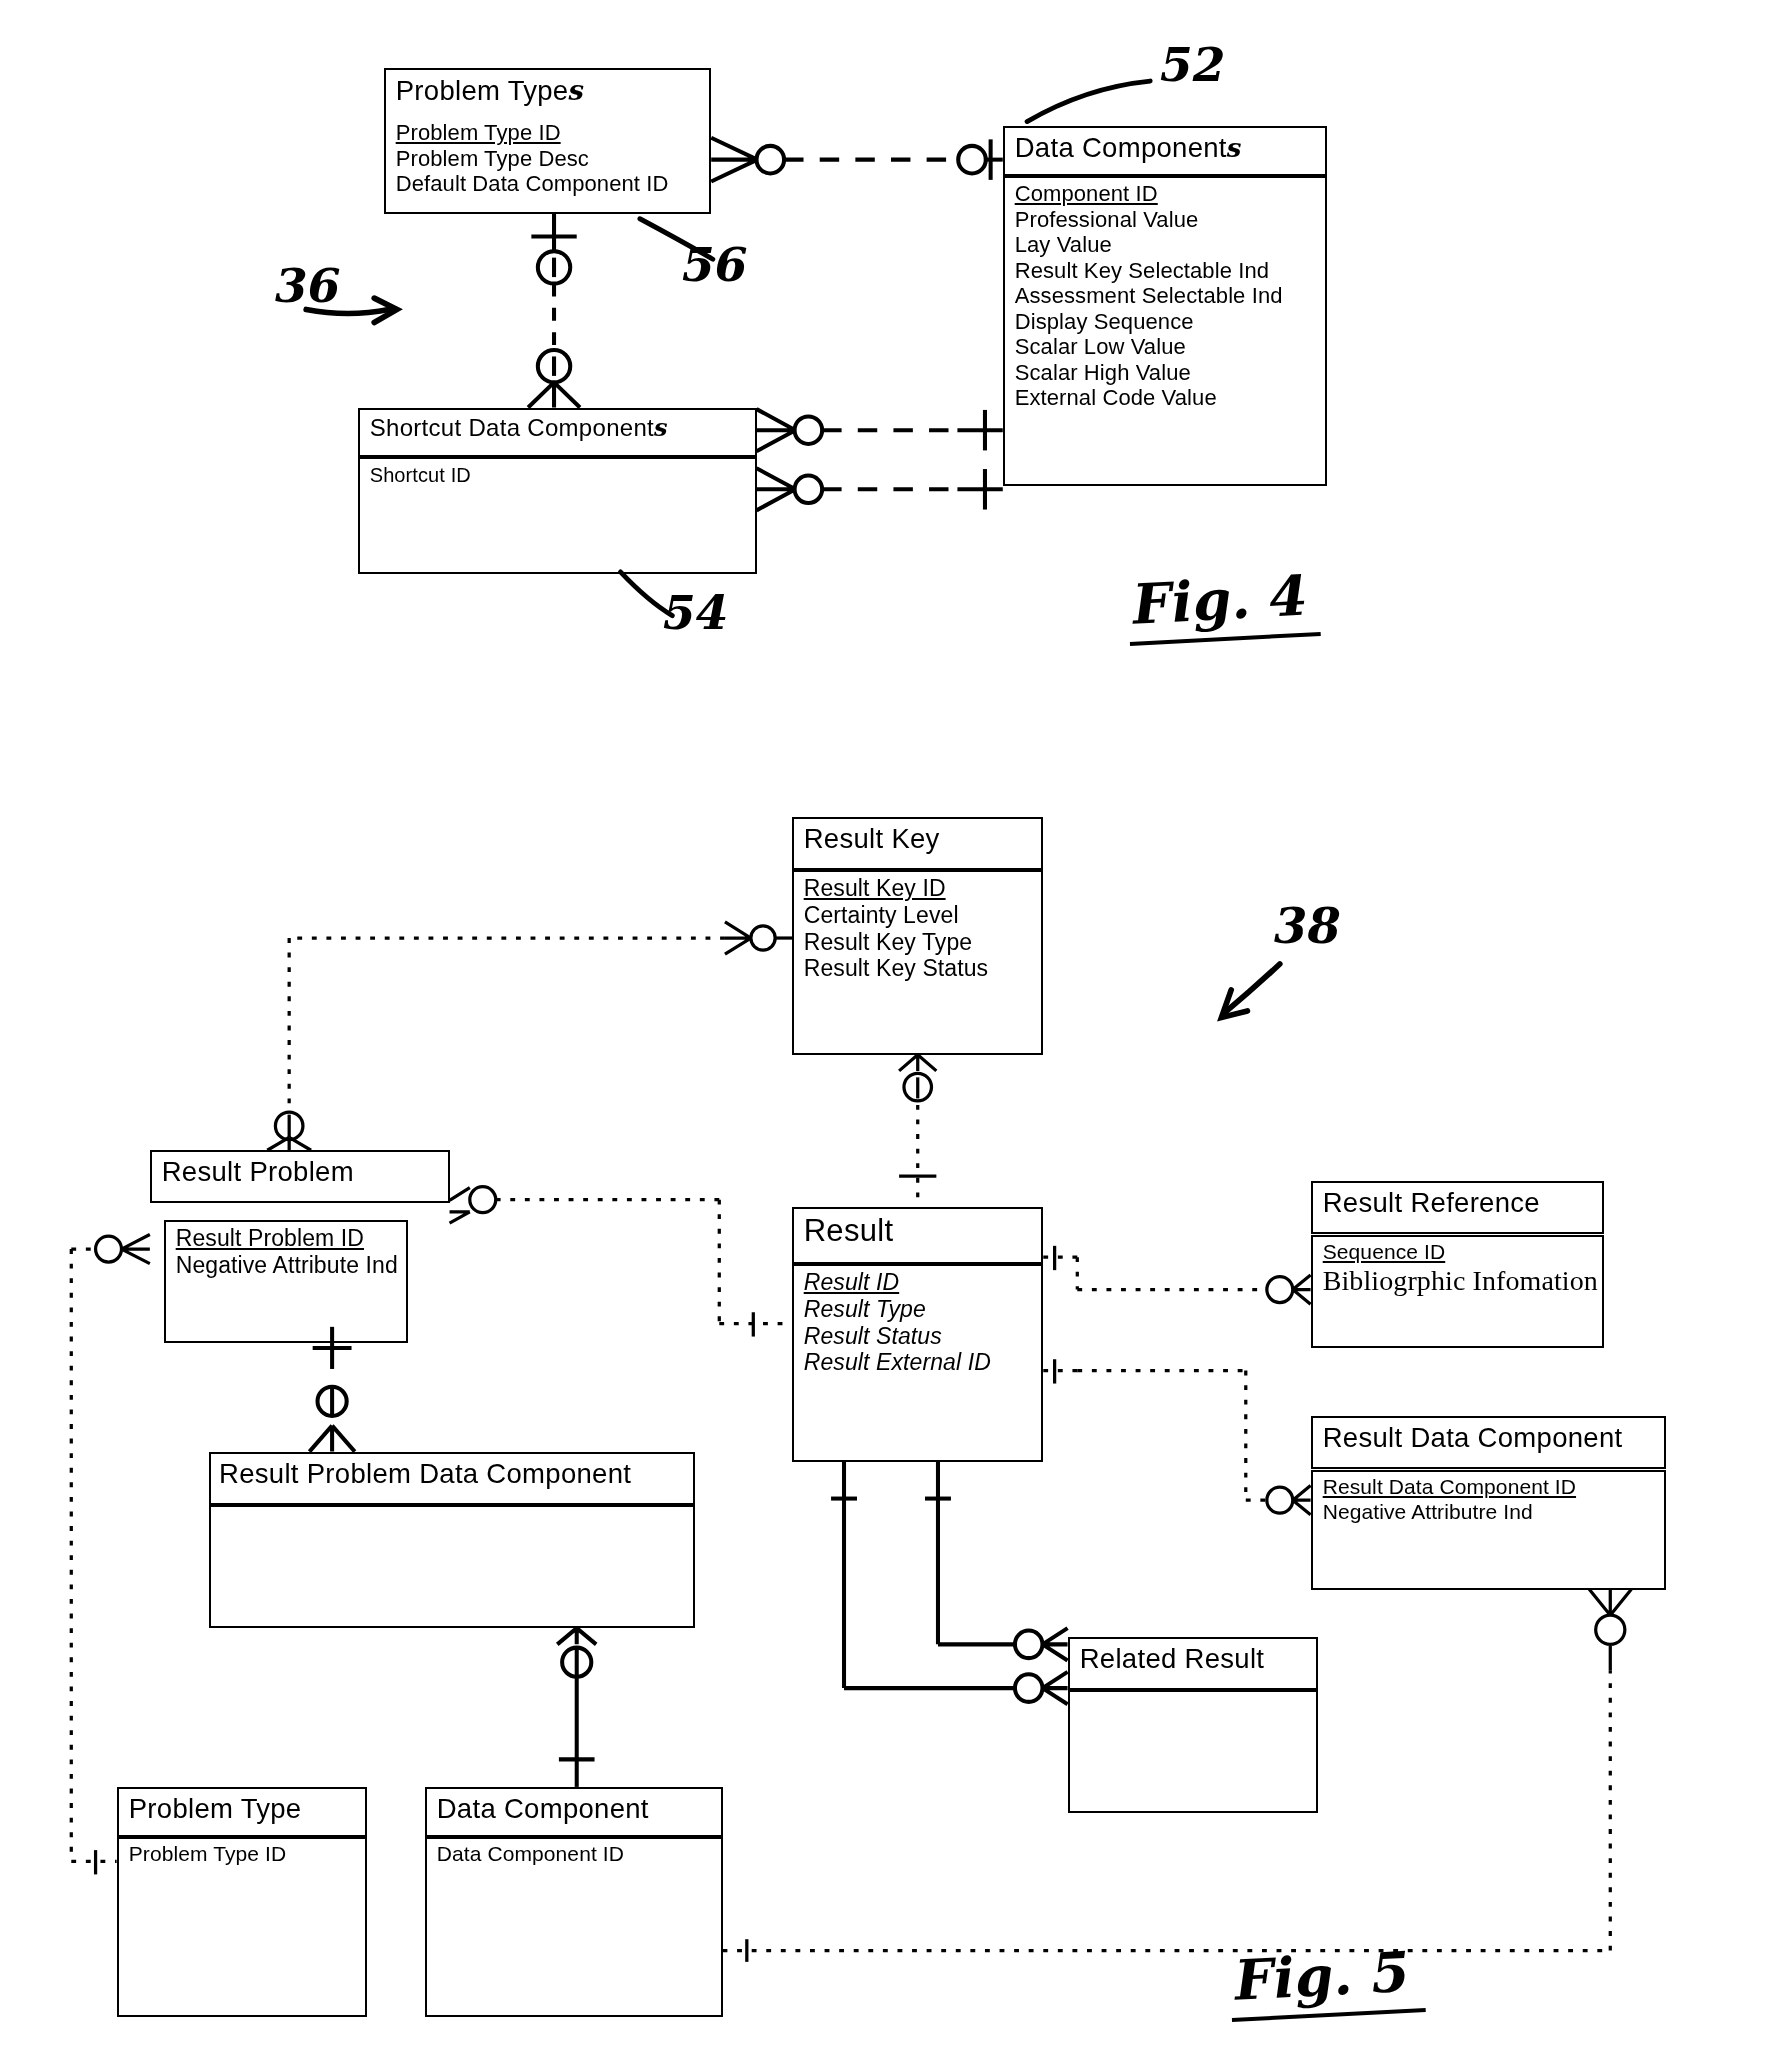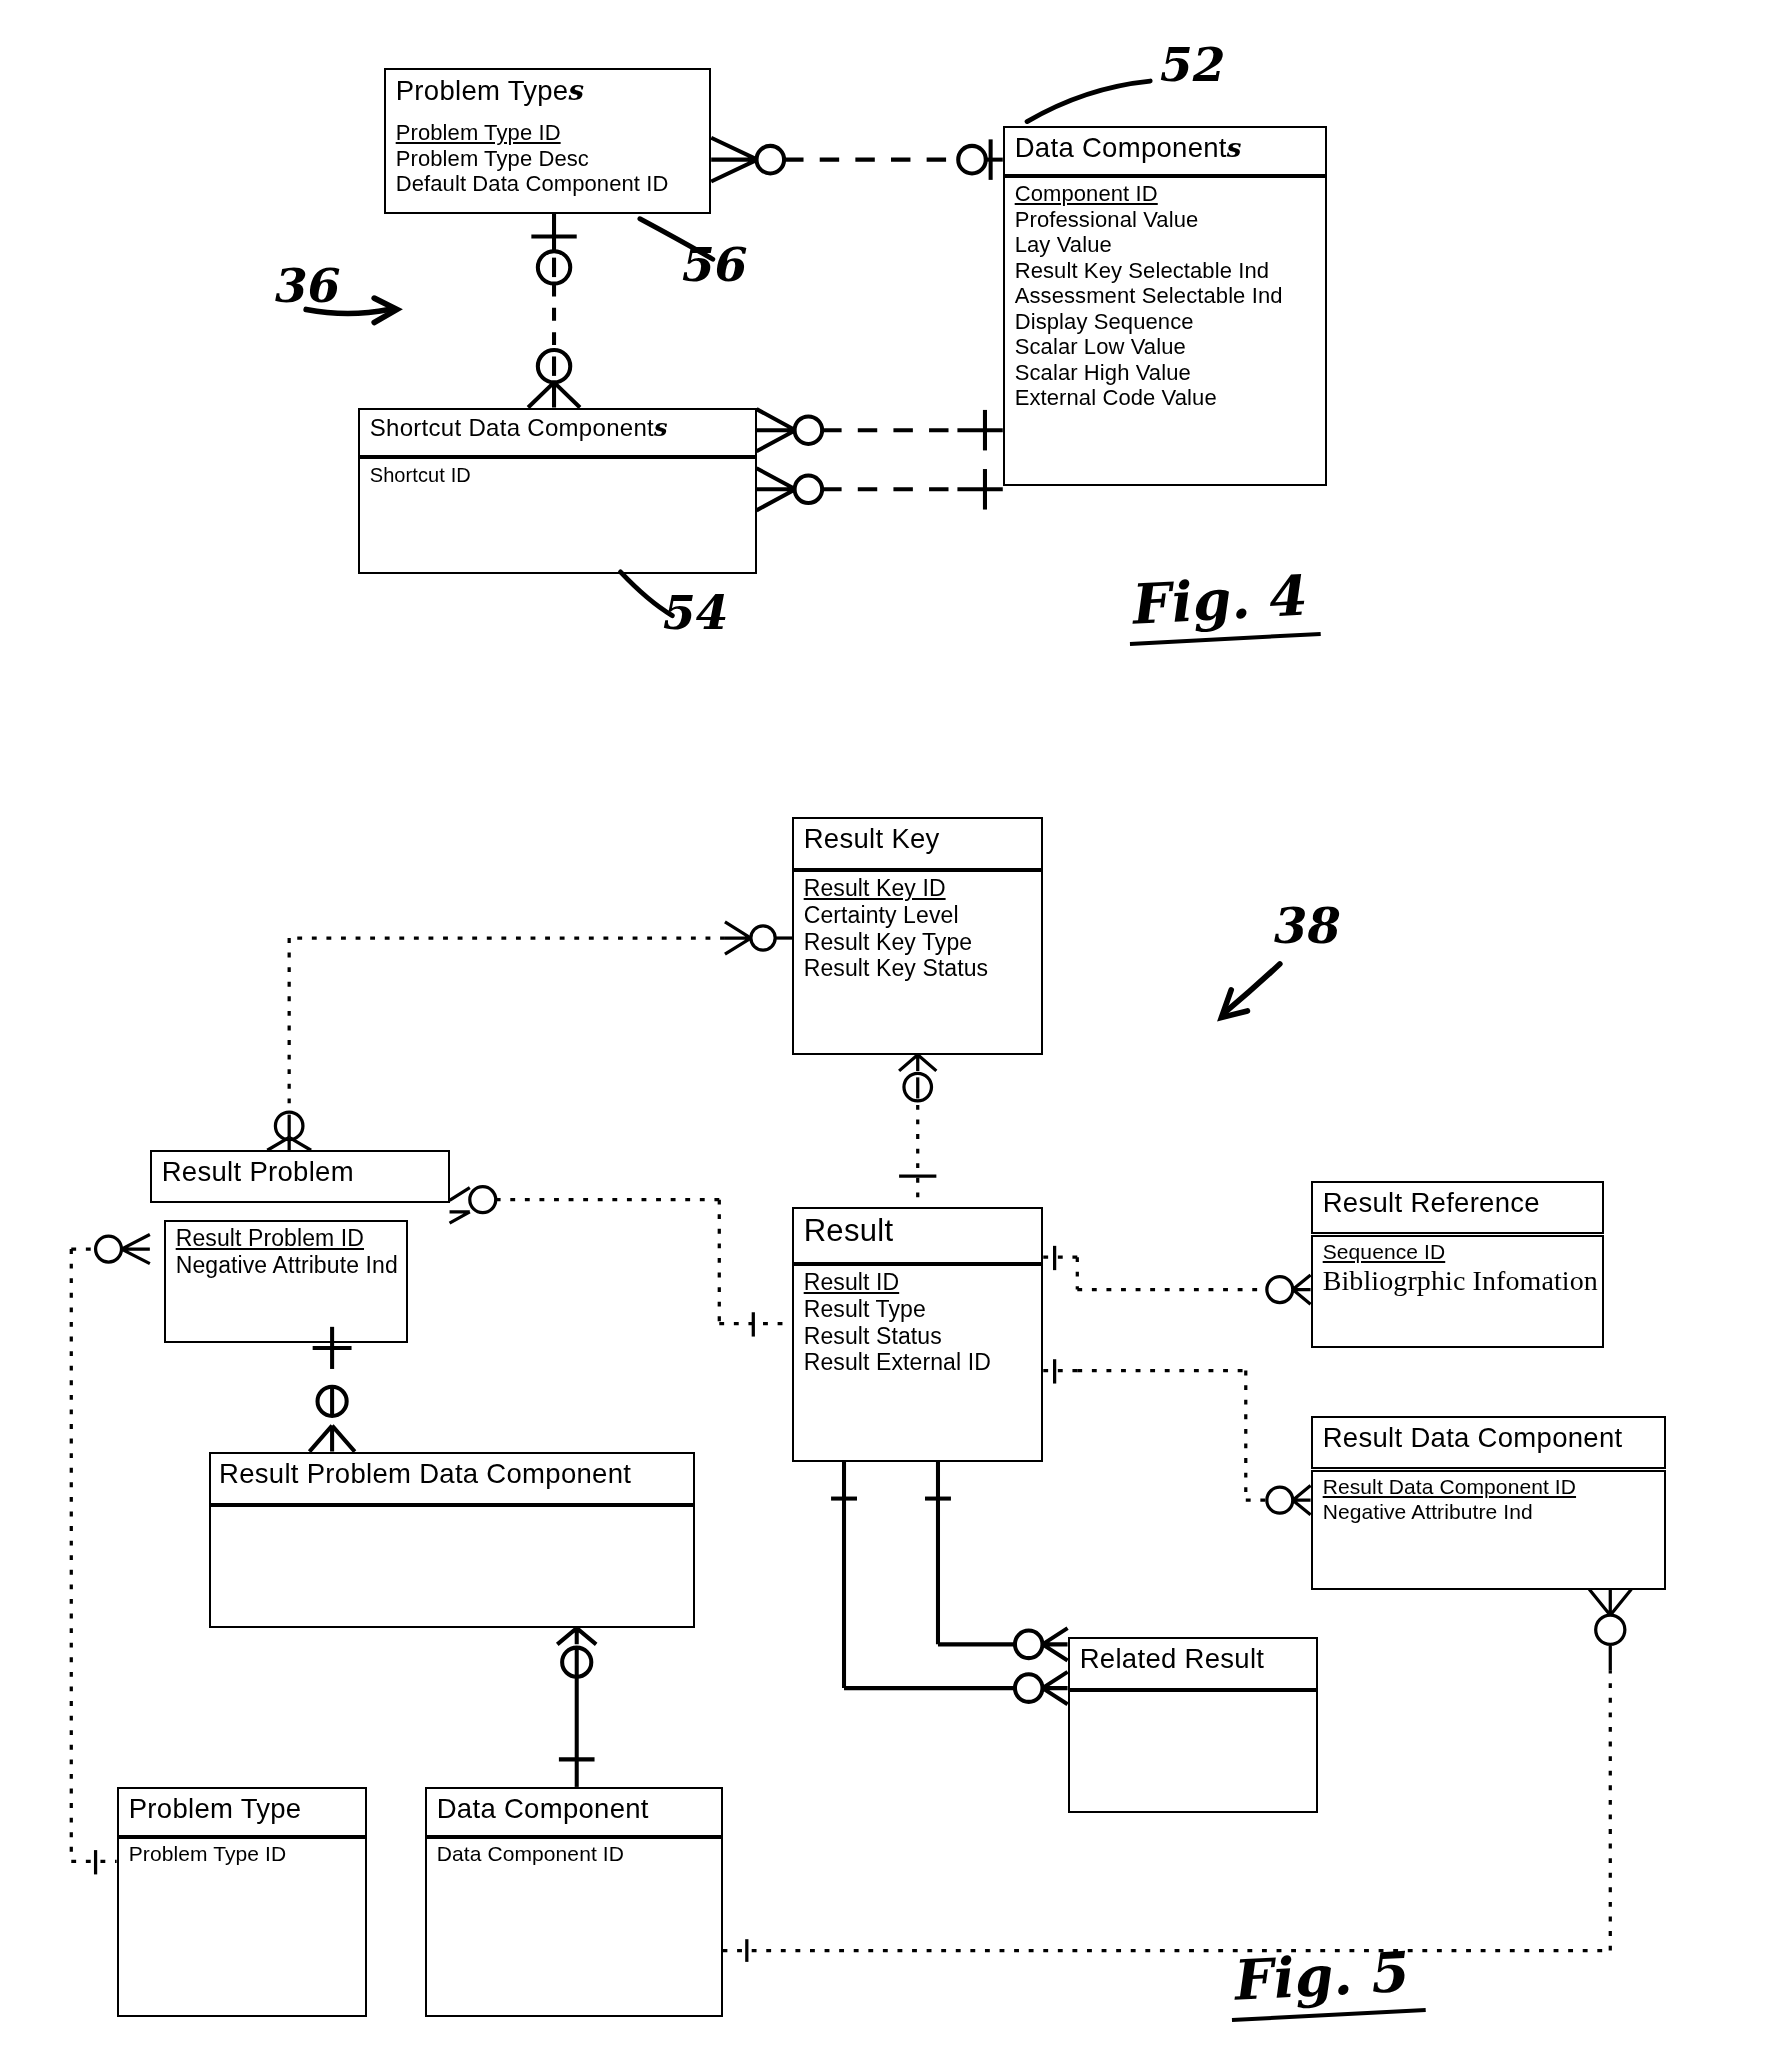--- a/index.html
+++ b/index.html
@@ -103,21 +103,21 @@
       <div class="attr pk t28">Result Problem ID</div>
       <div class="attr t28">Negative Attribute Ind</div>
     </div>
   </div>
 
   <div class="entity" style="left:792px;top:1207px;width:251px;height:57px;">
     <div class="ent-title" style="height:52px;border-bottom:none;font-size:31px;">
       <span>Result</span>
     </div>
   </div>
-  <div class="entity" style="left:792px;top:1264px;width:251px;height:198px;">
+  <div class="entity" style="left:792px;top:1264px;width:251px;height:198px;font-style:italic;">
     <div class="ent-attrs" style="padding-top:3.2px;">
       <div class="attr pk t28">Result ID</div>
       <div class="attr t28">Result Type</div>
       <div class="attr t28">Result Status</div>
       <div class="attr t28">Result External ID</div>
     </div>
   </div>
 
   <div class="entity" style="left:1311px;top:1181px;width:293px;height:53px;">
     <div class="ent-title" style="height:49px;border-bottom:none;">

